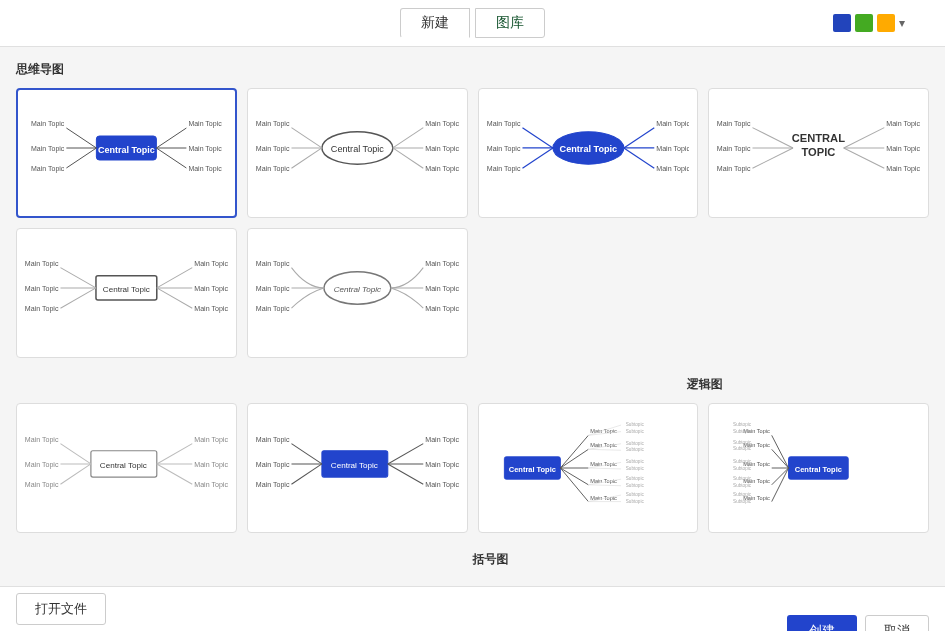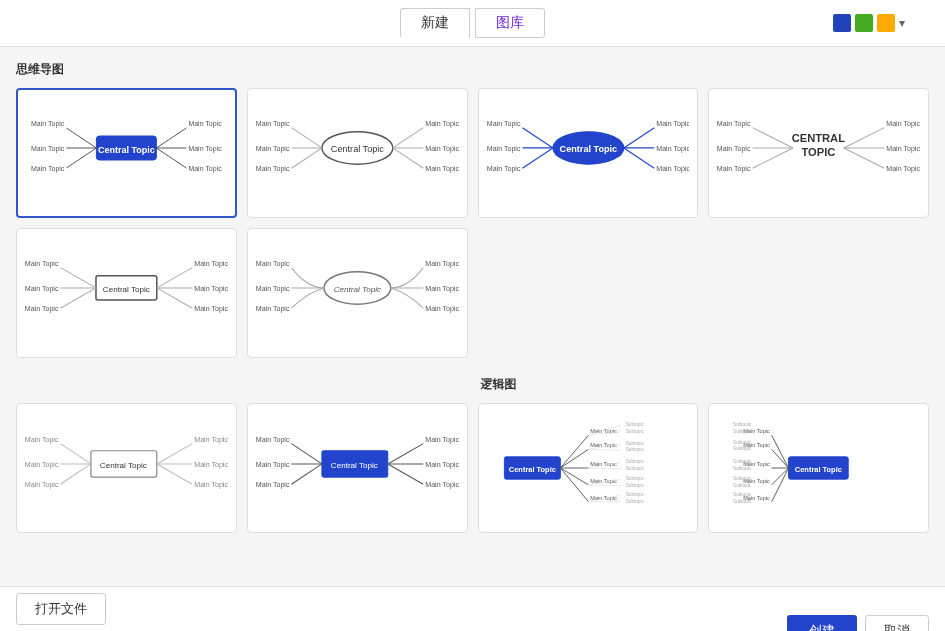--- a/index.html
+++ b/index.html
@@ -26,21 +26,21 @@
       display: flex;
       gap: 5px;
     }
 
     .top-tab {
       padding: 5px 20px;
       font-size: 14px;
       cursor: pointer;
       border: 1px solid #ccc;
       background: #fff;
-      color: #6d28d9;
+      color: #14532d;
     }
 
     .top-tab.active {
       background: #fff;
       color: #333;
       border-bottom: 1px solid #fff;
     }
 
     .top-tab:first-child { border-radius: 3px 0 0 3px; }
     .top-tab:last-child { border-radius: 0 3px 3px 0; }
@@ -302,21 +302,21 @@
         <text x="167" y="28" text-anchor="start" fill="#555" font-size="7">Main Topic</text>
         <path d="M133 50 Q150 50 165 50" fill="none" stroke="#aaa" stroke-width="1"></path>
         <text x="167" y="53" text-anchor="start" fill="#555" font-size="7">Main Topic</text>
         <path d="M133 50 Q150 55 165 70" fill="none" stroke="#aaa" stroke-width="1"></path>
         <text x="167" y="73" text-anchor="start" fill="#555" font-size="7">Main Topic</text>
       </svg>
     </div>
 
   </div>
 
-  <div style="display:grid; grid-template-columns:1fr 1fr; gap:16px;">
+  <div style="display:grid; grid-template-columns:1fr 1fr; gap:16px;text-align:center;">
 
     <div></div>
     <div>
       <div class="section-title">逻辑图</div>
     </div>
   </div>
 
   <div class="cards-grid" style="grid-template-columns: repeat(4,1fr); margin-bottom:14px;">
 
     <div class="card">
@@ -416,20 +416,26 @@
         <text x="28" y="55" text-anchor="end" fill="#aaa" font-size="5">Subtopic</text>
         <text x="28" y="62" text-anchor="end" fill="#aaa" font-size="5">Subtopic</text>
         <text x="28" y="73" text-anchor="end" fill="#aaa" font-size="5">Subtopic</text>
         <text x="28" y="80" text-anchor="end" fill="#aaa" font-size="5">Subtopic</text>
         <text x="28" y="90" text-anchor="end" fill="#aaa" font-size="5">Subtopic</text>
         <text x="28" y="97" text-anchor="end" fill="#aaa" font-size="5">Subtopic</text>
       </svg>
     </div>
   </div>
 
+  <div style="display:flex; gap:0; margin-bottom:4px;">
+    <div style="width:50%;"></div>
+    <div style="width:50%;">
+      <div class="section-title">括号图</div>
+    </div>
+  </div>
 
 </div>
 
 <div class="bottom-bar">
   <div class="bottom-left">
     <button class="btn-outline">打开文件</button>
   </div>
   <div class="bottom-right">
     <button class="btn-primary">创建</button>
     <button class="btn-cancel">取消</button>

